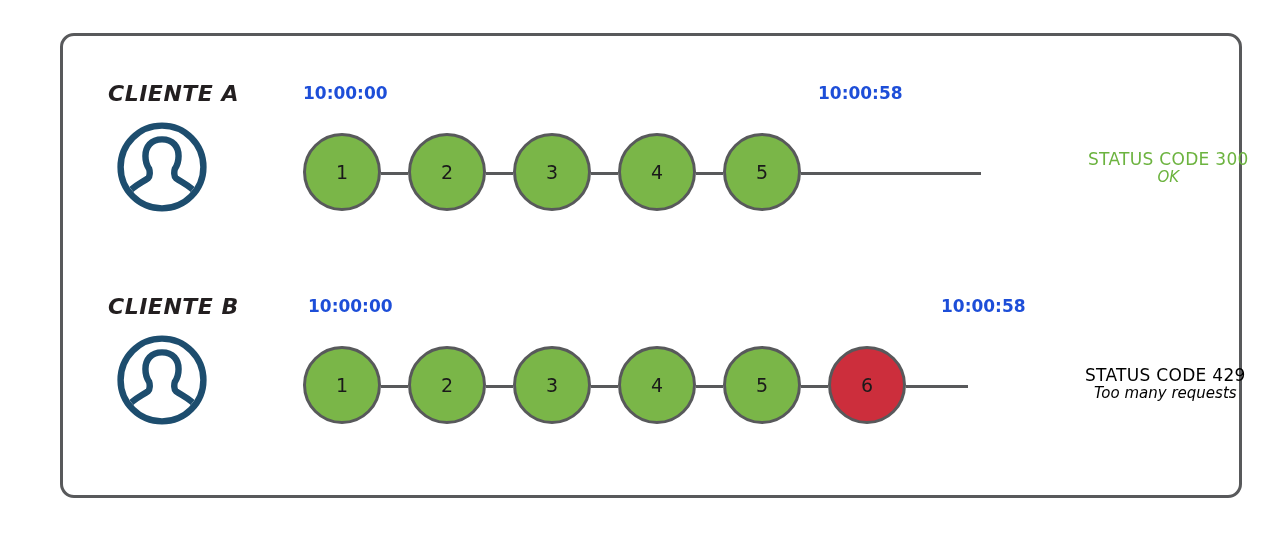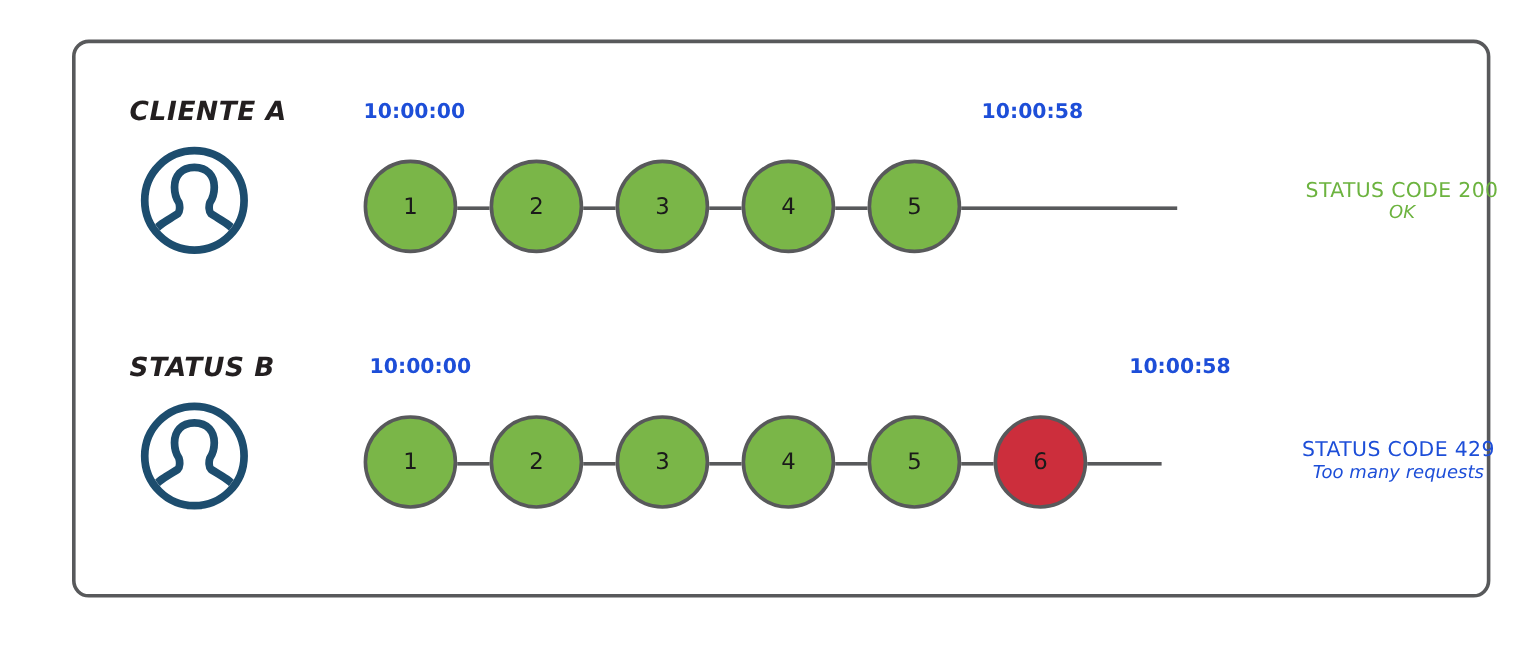--- a/index.html
+++ b/index.html
@@ -123,21 +123,21 @@
     font-size: 17px;
     letter-spacing: 0.3px;
     display: block;
   }
   .status-sub {
     font-size: 15px;
     display: block;
     font-style: italic;
   }
   .status-ok   { color: #6cb33f; }
-  .status-fail { color: #1d4ed8; }
+  .status-fail { color: #000000; }
 </style>
 </head>
 <body>
 
 <div id="canvas">
   <div class="frame">
 
     <div class="row row-a">
 
       <div class="client-label">CLIENTE A</div>
@@ -169,28 +169,28 @@
           <div class="conn-line" style="left: 393px; width: 27px;"></div>
           <div class="conn-line" style="left: 498px; width: 180px;"></div>
           <div class="node node-ok" style="left: 0px;">1</div>
           <div class="node node-ok" style="left: 105px;">2</div>
           <div class="node node-ok" style="left: 210px;">3</div>
           <div class="node node-ok" style="left: 315px;">4</div>
           <div class="node node-ok" style="left: 420px;">5</div>
         </div>
 
       <div class="status status-ok" id="status-a" style="left: 1025px; top: 114px;">
-        <span class="status-main">STATUS CODE 200</span>
+        <span class="status-main">STATUS CODE 300</span>
         <span class="status-sub">OK</span>
       </div>
     </div>
 
     <div class="row row-b">
 
-      <div class="client-label">STATUS B</div>
+      <div class="client-label">CLIENTE B</div>
 
       <div class="avatar">
         <svg viewBox="0 0 100 100" width="92" height="92" aria-hidden="true">
           <circle cx="50" cy="50" r="45" fill="none" stroke="#1d4d6e" stroke-width="7"></circle>
           <clipPath id="clipB">
               <circle cx="50" cy="50" r="41.5"></circle>
             </clipPath>
           <g clip-path="url(#clipB)" fill="none" stroke="#1d4d6e" stroke-width="7" stroke-linecap="round" stroke-linejoin="round">
             <path d="M50 20 C38 20 32 28 32 38 C32 45 34 49 36 52
                      C37 55 37 60 35 62 C28 67 16 72 12 80

